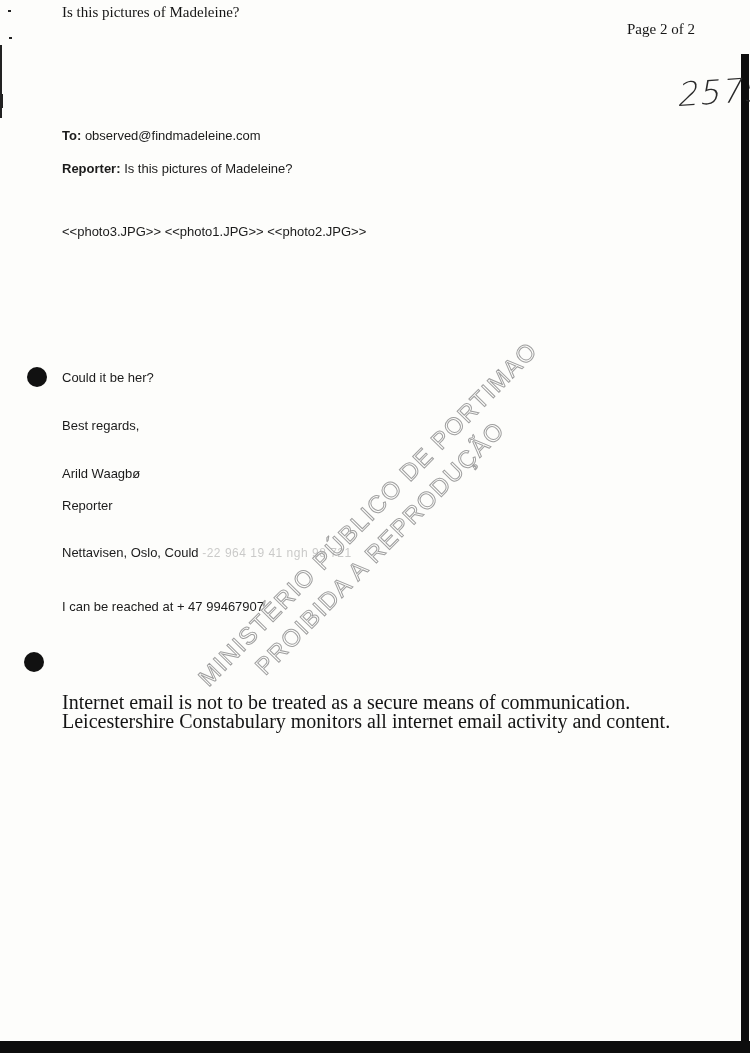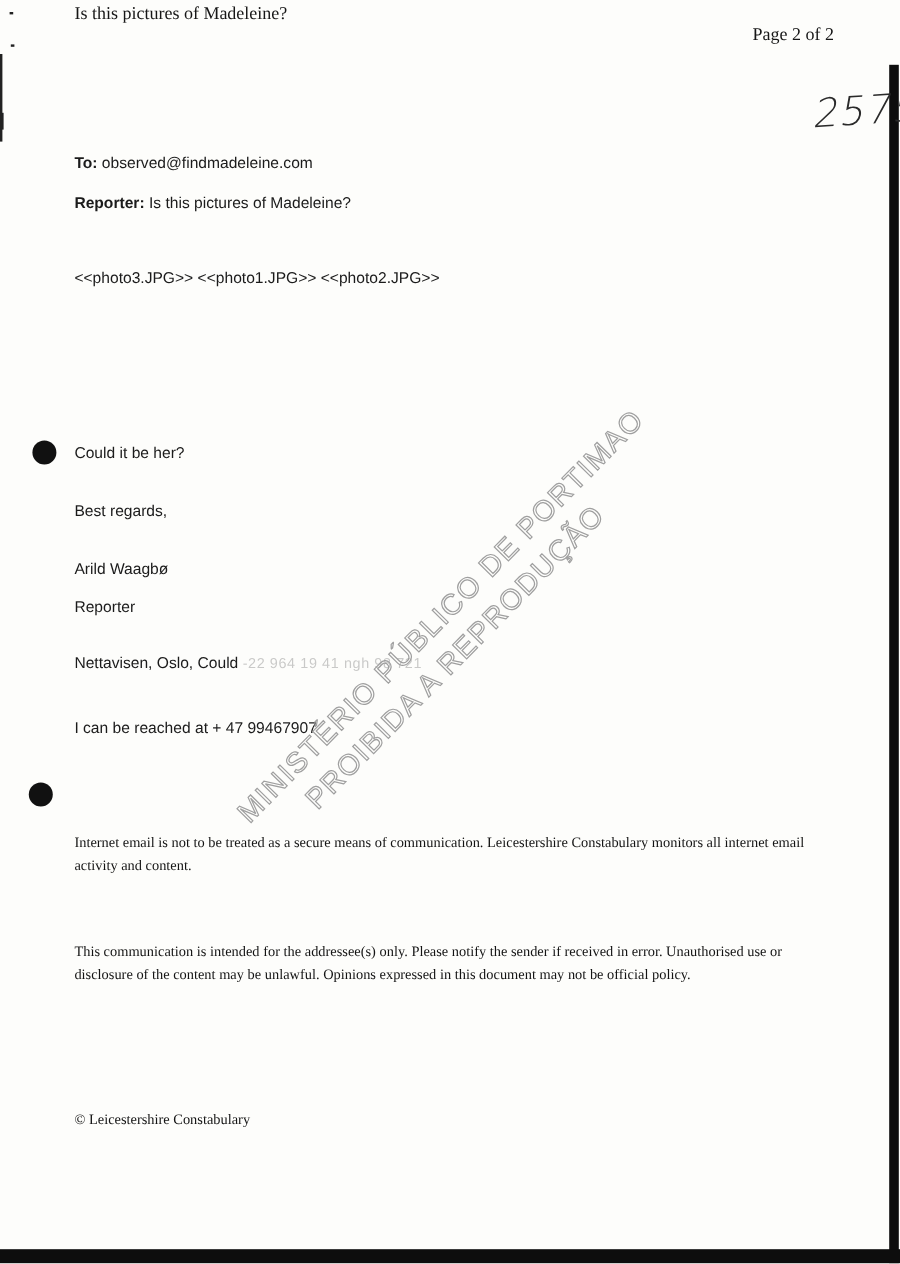--- a/index.html
+++ b/index.html
@@ -25,21 +25,21 @@
   .mail{font-size:13px;line-height:15.5px;color:#1b1b1b;}
   .mail b{font-weight:700;margin-top:22px;}
   .para{width:618px;}
   .faint{
     font-size:12px;color:#777;opacity:.38;letter-spacing:.5px;
     filter:blur(.4px);
   }
   
   .legal{
     font-family:"Liberation Serif",serif;
-    font-size:12px;line-height:19px;color:#141414;width:616px;
+    font-size:20px;line-height:19px;color:#141414;width:616px;
   }
   
   .wm{
     font-family:"Liberation Sans",sans-serif;
     font-size:24px;letter-spacing:1.5px;white-space:nowrap;
     color:rgba(255,255,255,0);
     -webkit-text-stroke:1px #9f9f9f;
     text-stroke:1px #9f9f9f;
     z-index:6;pointer-events:none;
   }
@@ -93,18 +93,16 @@
 
   <div class="abs mail content" style="left:62px;top:369px;">
     <span>Nettavisen, Oslo, Could</span>
     <span class="faint">-22 964 19 41 ngh 98 721</span>
   </div>
 
   <div class="abs mail content" style="left:62px;top:407px;">I can be reached at + 47 99467907</div>
 
   <div class="abs legal content" style="left:62px;top:485px;">Internet email is not to be treated as a secure means of communication. Leicestershire Constabulary monitors all internet email activity and content.</div>
 
-  <div class="abs legal content" style="left:62px;top:538px;">This communication is intended for the addressee(s) only. Please notify the sender if received in error. Unauthorised use or disclosure of the content may be unlawful. Opinions expressed in this document may not be official policy.</div>
 
 
-  <div class="abs legal content" style="left:62px;top:640px;">© Leicestershire Constabulary</div>
 
 </div>
 
 </body></html>

